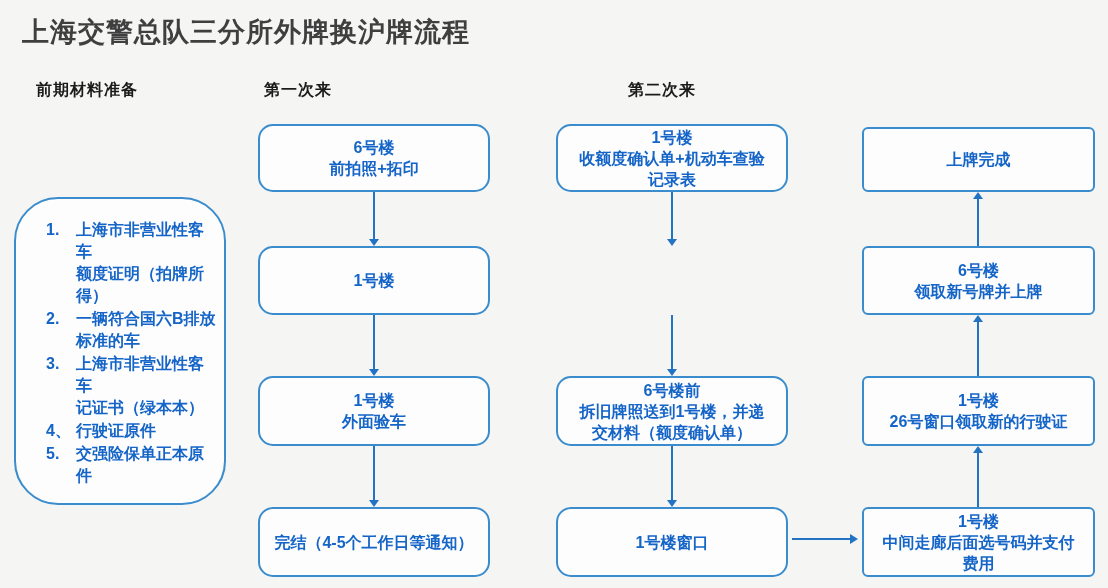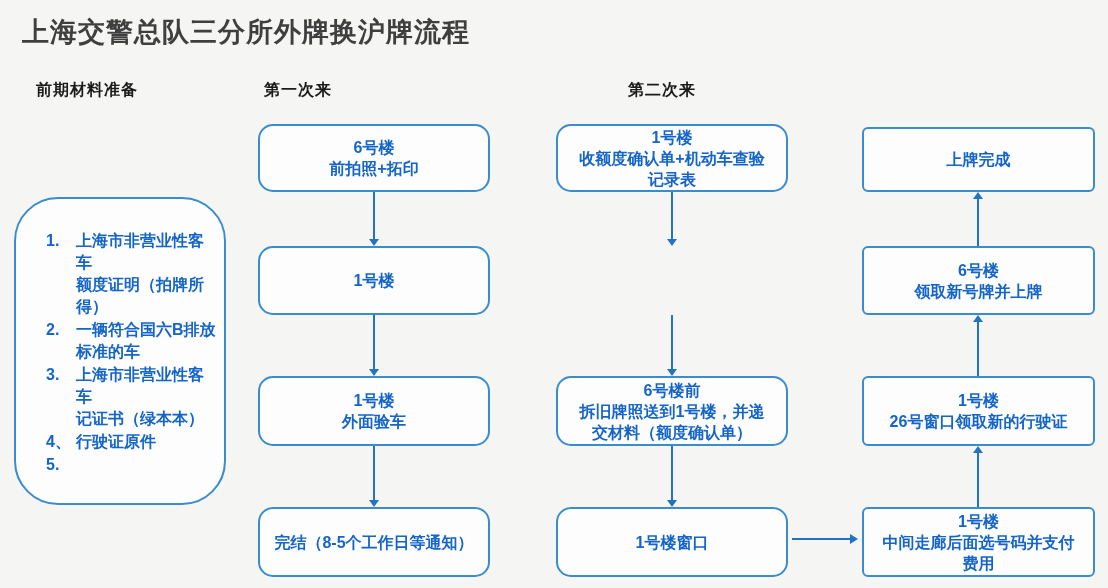--- a/index.html
+++ b/index.html
@@ -79,37 +79,38 @@
       <span class="num">3.</span>
       <span class="txt">上海市非营业性客车
 记证书（绿本本）</span>
     </div>
     <div class="item">
       <span class="num">4、</span>
       <span class="txt">行驶证原件</span>
     </div>
     <div class="item">
       <span class="num">5.</span>
+      <span class="txt">交强险保单正本原件</span>
     </div>
   </div>
 
   <div class="flow-box c2 r1">
     <span class="loc">6号楼</span>
     <span class="act">前拍照+拓印</span>
   </div>
   <div class="flow-box c2 r2">
     <span class="loc">1号楼</span>
   </div>
   <div class="flow-box c2 r3">
     <span class="loc">1号楼</span>
     <span class="act">外面验车</span>
   </div>
   <div class="flow-box c2 r4">
 
-    <span class="act">完结（8-5个工作日等通知）</span>
+    <span class="act">完结（4-5个工作日等通知）</span>
   </div>
 
   <div class="flow-box c3 r1">
     <span class="loc">1号楼</span>
     <span class="act">收额度确认单+机动车查验记录表</span>
   </div>
   <div class="flow-box c3 r3">
     <span class="loc">6号楼前</span>
     <span class="act">拆旧牌照送到1号楼，并递交材料（额度确认单）</span>
   </div>

